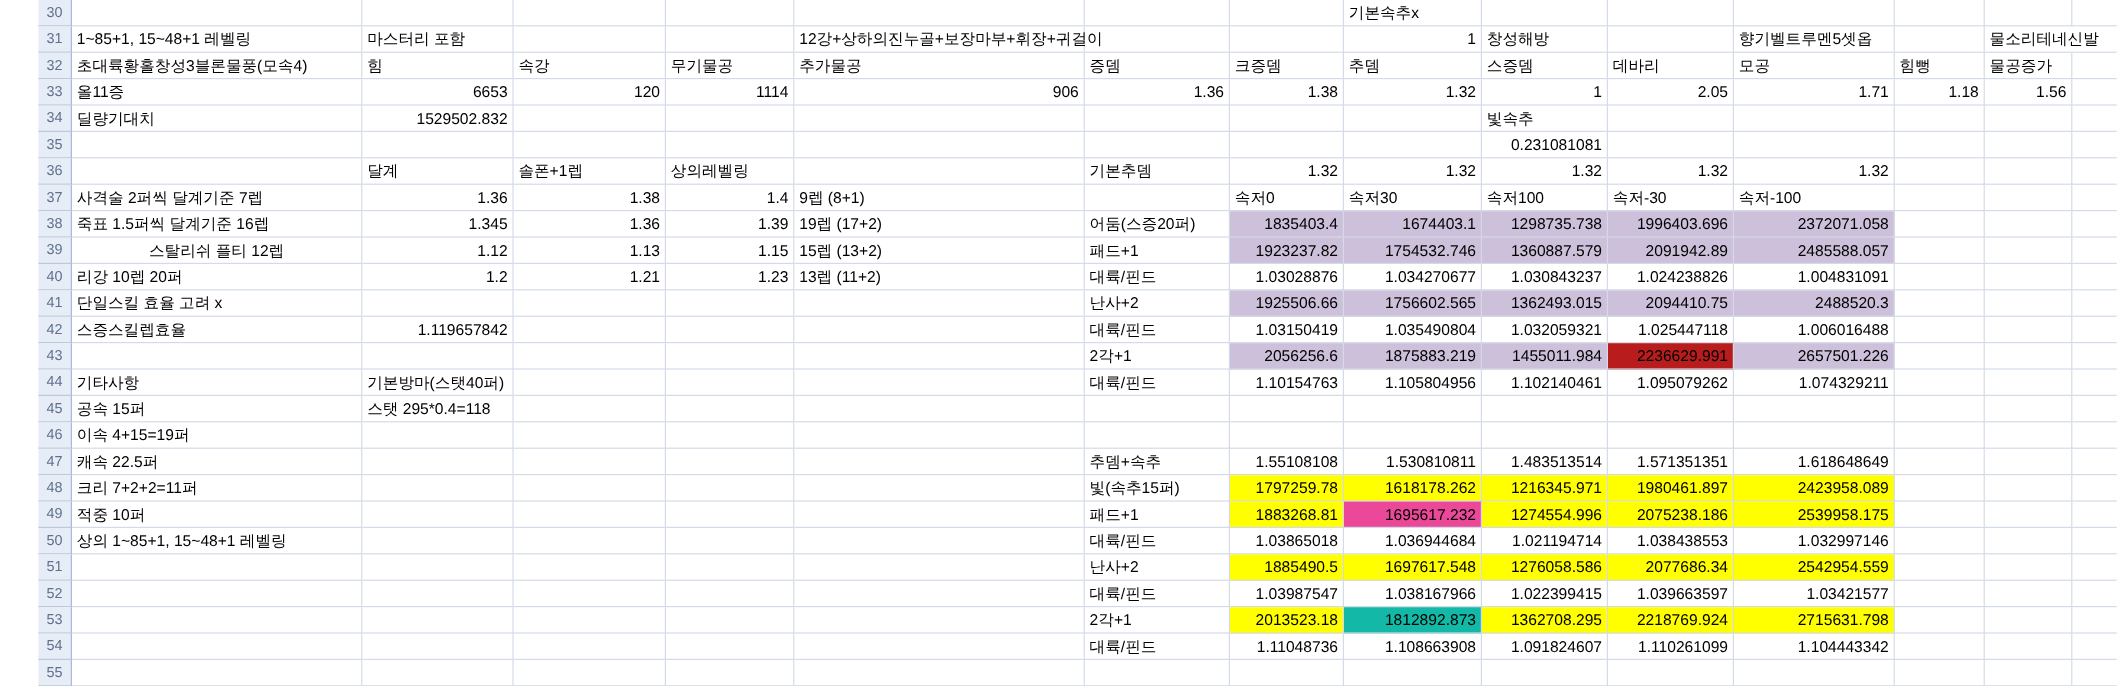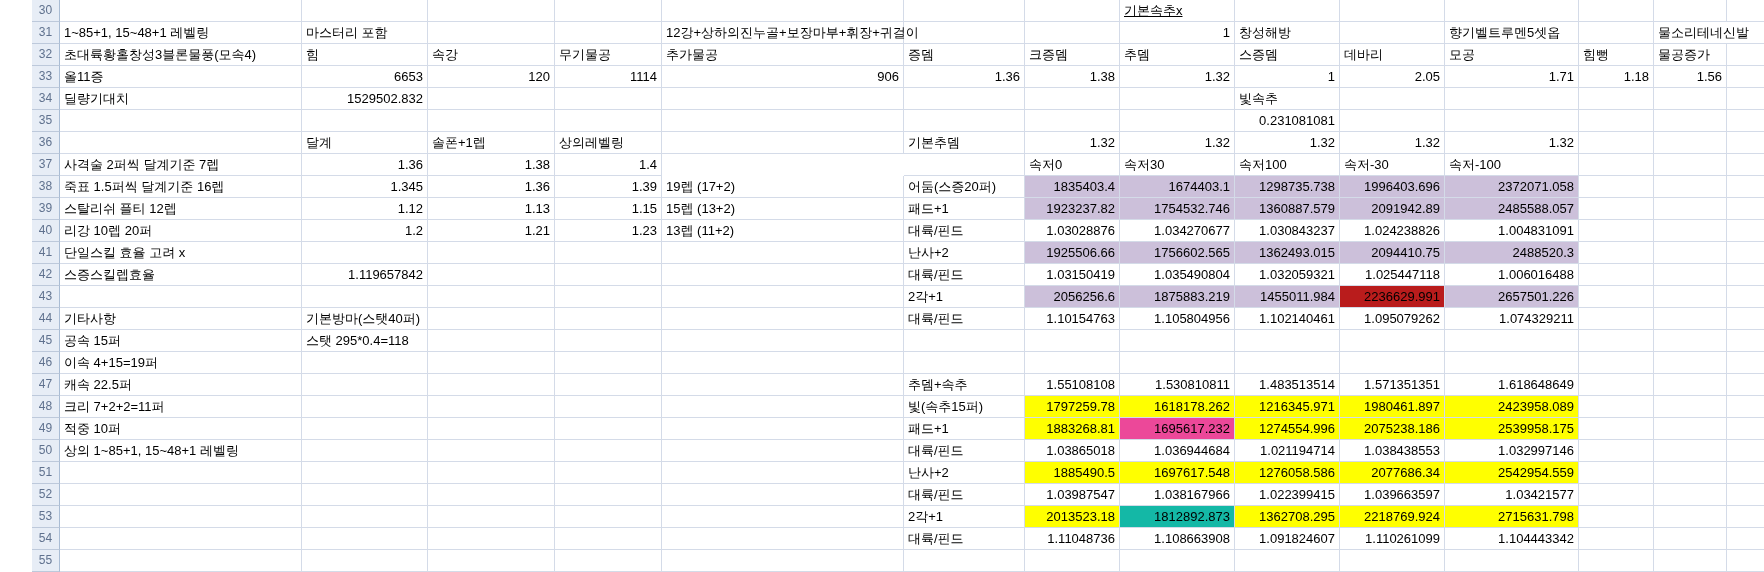--- a/index.html
+++ b/index.html
@@ -44,21 +44,21 @@
 
 <div class="sheet">
     <div class="rowhead" style="grid-area: 1 / 1;">30</div>
     <div class="cell" style="grid-area: 1 / 2;"></div>
     <div class="cell" style="grid-area: 1 / 3;"></div>
     <div class="cell" style="grid-area: 1 / 4;"></div>
     <div class="cell" style="grid-area: 1 / 5;"></div>
     <div class="cell" style="grid-area: 1 / 6;"></div>
     <div class="cell" style="grid-area: 1 / 7;"></div>
     <div class="cell" style="grid-area: 1 / 8;"></div>
-    <div class="cell" style="grid-area: 1 / 9; text-decoration: underline;">기본속추x</div>
+    <div class="cell" style="grid-area: 1 / 9;">기본속추x</div>
     <div class="cell" style="grid-area: 1 / 10;"></div>
     <div class="cell" style="grid-area: 1 / 11;"></div>
     <div class="cell" style="grid-area: 1 / 12;"></div>
     <div class="cell" style="grid-area: 1 / 13;"></div>
     <div class="cell" style="grid-area: 1 / 14;"></div>
     <div class="cell" style="grid-area: 1 / 15;"></div>
     <div class="rowhead" style="grid-area: 2 / 1;">31</div>
     <div class="cell" style="grid-area: 2 / 2;">1~85+1, 15~48+1 레벨링</div>
     <div class="cell" style="grid-area: 2 / 3;">마스터리 포함</div>
     <div class="cell" style="grid-area: 2 / 4;"></div>
@@ -145,20 +145,21 @@
     <div class="cell num" style="grid-area: 7 / 11;">1.32</div>
     <div class="cell num" style="grid-area: 7 / 12;">1.32</div>
     <div class="cell" style="grid-area: 7 / 13;"></div>
     <div class="cell" style="grid-area: 7 / 14;"></div>
     <div class="cell" style="grid-area: 7 / 15;"></div>
     <div class="rowhead" style="grid-area: 8 / 1;">37</div>
     <div class="cell" style="grid-area: 8 / 2;">사격술 2퍼씩 달계기준 7렙</div>
     <div class="cell num" style="grid-area: 8 / 3;">1.36</div>
     <div class="cell num" style="grid-area: 8 / 4;">1.38</div>
     <div class="cell num" style="grid-area: 8 / 5;">1.4</div>
+    <div class="cell" style="grid-area: 8 / 6;">9렙 (8+1)</div>
     <div class="cell" style="grid-area: 8 / 7;"></div>
     <div class="cell" style="grid-area: 8 / 8;">속저0</div>
     <div class="cell" style="grid-area: 8 / 9;">속저30</div>
     <div class="cell" style="grid-area: 8 / 10;">속저100</div>
     <div class="cell" style="grid-area: 8 / 11;">속저-30</div>
     <div class="cell" style="grid-area: 8 / 12;">속저-100</div>
     <div class="cell" style="grid-area: 8 / 13;"></div>
     <div class="cell" style="grid-area: 8 / 14;"></div>
     <div class="cell" style="grid-area: 8 / 15;"></div>
     <div class="rowhead" style="grid-area: 9 / 1;">38</div>
@@ -170,21 +171,21 @@
     <div class="cell" style="grid-area: 9 / 7;">어둠(스증20퍼)</div>
     <div class="cell num" style="grid-area: 9 / 8; background: rgb(204, 192, 218);">1835403.4</div>
     <div class="cell num" style="grid-area: 9 / 9; background: rgb(204, 192, 218);">1674403.1</div>
     <div class="cell num" style="grid-area: 9 / 10; background: rgb(204, 192, 218);">1298735.738</div>
     <div class="cell num" style="grid-area: 9 / 11; background: rgb(204, 192, 218);">1996403.696</div>
     <div class="cell num" style="grid-area: 9 / 12; background: rgb(204, 192, 218);">2372071.058</div>
     <div class="cell" style="grid-area: 9 / 13;"></div>
     <div class="cell" style="grid-area: 9 / 14;"></div>
     <div class="cell" style="grid-area: 9 / 15;"></div>
     <div class="rowhead" style="grid-area: 10 / 1;">39</div>
-    <div class="cell" style="grid-area: 10 / 2;">스탈리쉬 플티 12렙</div>
+    <div class="cell" style="grid-area: 10 / 2; text-align: center;">스탈리쉬 플티 12렙</div>
     <div class="cell num" style="grid-area: 10 / 3;">1.12</div>
     <div class="cell num" style="grid-area: 10 / 4;">1.13</div>
     <div class="cell num" style="grid-area: 10 / 5;">1.15</div>
     <div class="cell" style="grid-area: 10 / 6;">15렙 (13+2)</div>
     <div class="cell" style="grid-area: 10 / 7;">패드+1</div>
     <div class="cell num" style="grid-area: 10 / 8; background: rgb(204, 192, 218);">1923237.82</div>
     <div class="cell num" style="grid-area: 10 / 9; background: rgb(204, 192, 218);">1754532.746</div>
     <div class="cell num" style="grid-area: 10 / 10; background: rgb(204, 192, 218);">1360887.579</div>
     <div class="cell num" style="grid-area: 10 / 11; background: rgb(204, 192, 218);">2091942.89</div>
     <div class="cell num" style="grid-area: 10 / 12; background: rgb(204, 192, 218);">2485588.057</div>

